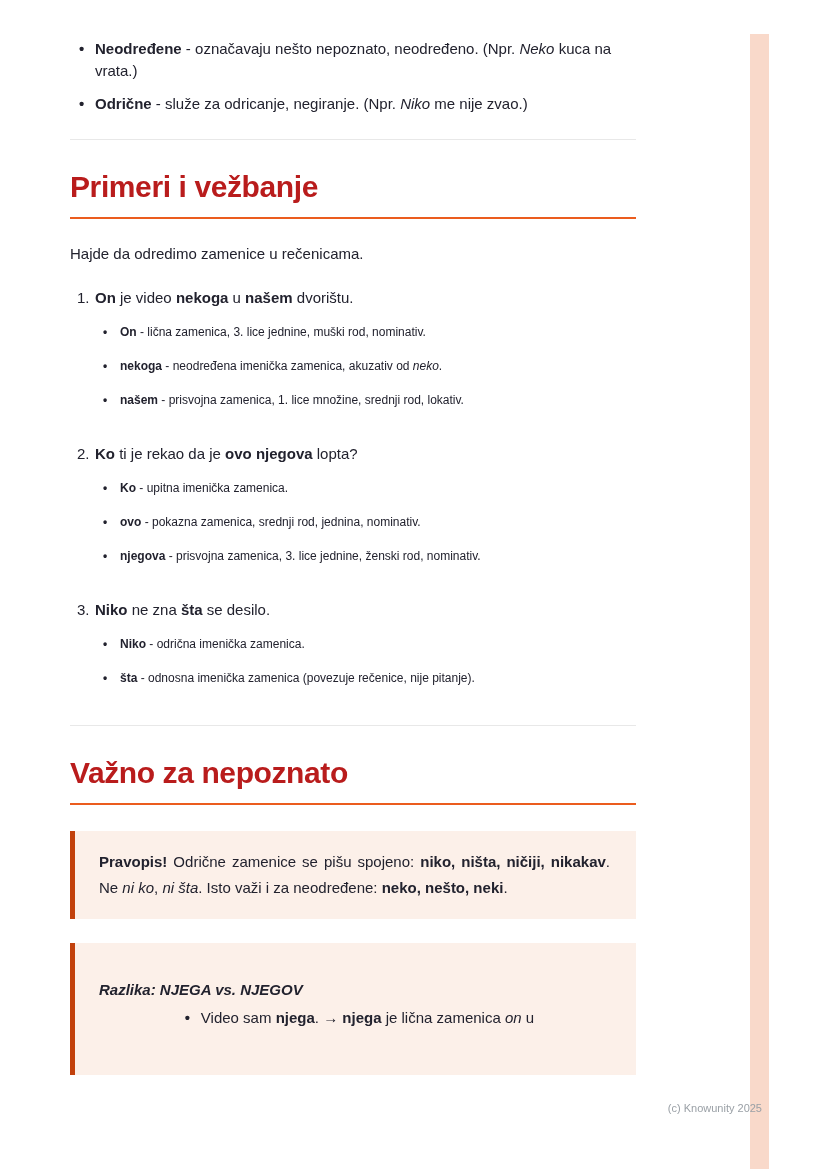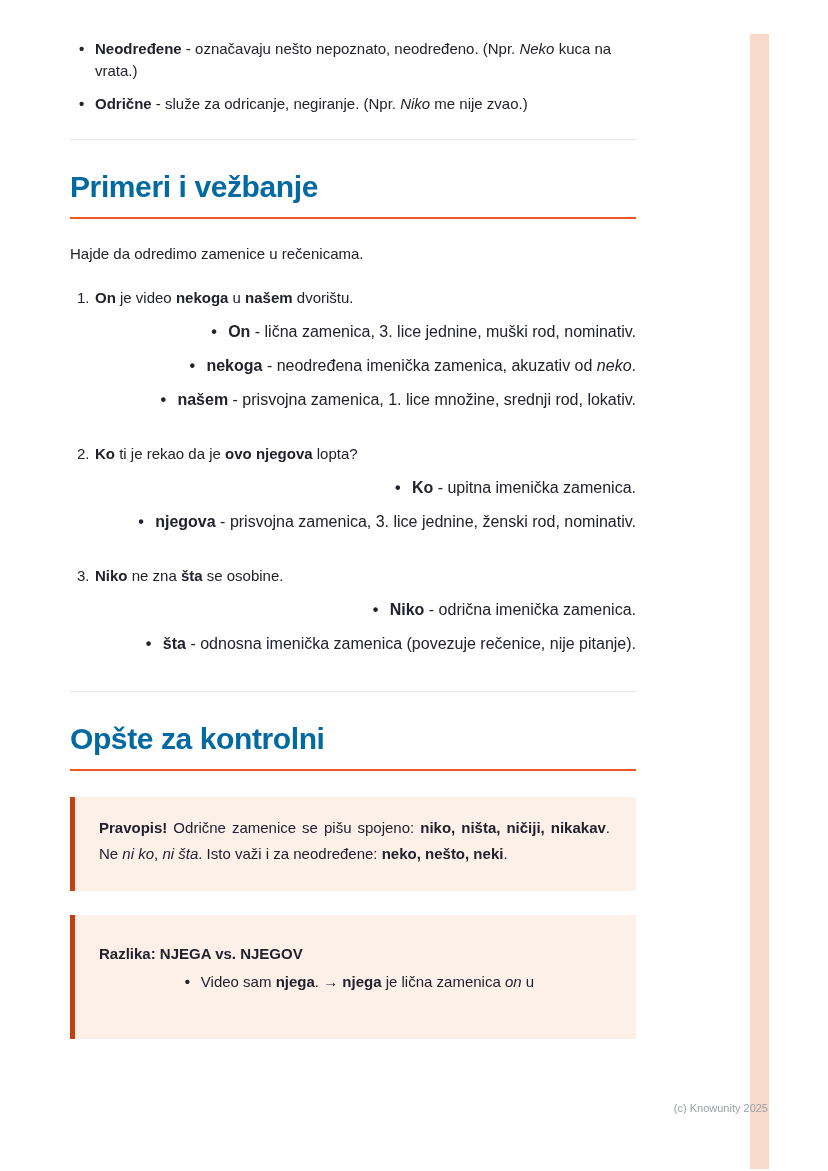--- a/index.html
+++ b/index.html
@@ -30,49 +30,49 @@
   
   .blist { list-style:none; margin:0; padding:0; }
   .blist > li {
     display:flex; font-size:15px; line-height:22px;
     margin-bottom:11px; padding-left:9px;
   }
   .blist > li::before { content:"•"; flex:0 0 16px; font-weight:700; }
   .divider { border:0; border-top:1px solid #e8e8e8; margin:24px 0 0; }
   h1.sec {
     margin:30px 0 0; font-size:30px; line-height:34px;
-    font-weight:700; color:#0369a1; letter-spacing:-0.4px;
+    font-weight:700; color:#b91c1c; letter-spacing:-0.4px;
   }
   .rule { border:0; border-top:2px solid #eb5c1e; margin:13px 0 0; }
   .intro { margin:24px 0 11px; font-size:15px; line-height:22px; }
   
   .example { display:flex; margin-top:20px; font-size:15px; line-height:22px; }
   .example:first-of-type { margin-top:22px; }
   .example .num { flex:0 0 18px; margin-left:7px; }
   .ex-body { flex:1; }
   .points { list-style:none; margin:12px 0 0; padding:0; }
   .points > li {
     display:flex; padding-left:8px; margin-bottom:12px;
-    font-size:16px; line-height:22px;justify-content:flex-end;
+    font-size:12px; line-height:22px;
   }
   .points > li::before { content:"•"; flex:0 0 17px; font-weight:700; }
   
   .callout {
     margin-top:26px; background:#fcf0e9;
     border-left:5px solid #c2410c;
-    padding:18px 26px 24px 24px;
+    padding:18px 26px 18px 24px;
     font-size:15px; line-height:26px;
   }
   .callout .jtext { margin:0; text-align:justify; }
   .callout2 { margin-top:24px; padding-bottom:44px; }
-  .c2-title { margin:8px 0 2px; font-weight:700; }
+  .c2-title { margin:16px 0 2px; font-weight:700;font-style:italic; }
   .c2-bullet { display:flex; padding-left:10px;justify-content:center; }
   .c2-bullet::before { content:"•"; flex:0 0 16px; font-weight:700; }
   .footer {
-    position:absolute; top:1102px; right:60px;
+    position:absolute; top:1102px; right:66px;
     font-size:11px; color:#9aa0a6; z-index:2;
   }
 </style>
 </head>
 <body>
 
 <div class="page">
   <div class="stripe"></div>
 
   <div class="content">
@@ -113,44 +113,47 @@
 
     <div class="example">
       <span class="num">2.</span>
       <div class="ex-body">
         <div class="sentence"><span style="font-weight: 700;">Ko</span><span> ti je rekao da je </span><span style="font-weight: 700;">ovo njegova</span><span> lopta?</span></div>
         <ul class="points">
           <li>
             <span><span style="font-weight: 700;">Ko</span><span> - upitna imenička zamenica.</span></span>
           </li>
           <li>
+            <span><span style="font-weight: 700;">ovo</span><span> - pokazna zamenica, srednji rod, jednina, nominativ.</span></span>
+          </li>
+          <li>
             <span><span style="font-weight: 700;">njegova</span><span> - prisvojna zamenica, 3. lice jednine, ženski rod, nominativ.</span></span>
           </li>
         </ul>
       </div>
     </div>
 
     <div class="example">
       <span class="num">3.</span>
       <div class="ex-body">
-        <div class="sentence"><span style="font-weight: 700;">Niko</span><span> ne zna </span><span style="font-weight: 700;">šta</span><span> se osobine.</span></div>
+        <div class="sentence"><span style="font-weight: 700;">Niko</span><span> ne zna </span><span style="font-weight: 700;">šta</span><span> se desilo.</span></div>
         <ul class="points">
           <li>
             <span><span style="font-weight: 700;">Niko</span><span> - odrična imenička zamenica.</span></span>
           </li>
           <li>
             <span><span style="font-weight: 700;">šta</span><span> - odnosna imenička zamenica (povezuje rečenice, nije pitanje).</span></span>
           </li>
         </ul>
       </div>
     </div>
 
     <hr class="divider">
 
-    <h1 class="sec">Opšte za kontrolni</h1>
+    <h1 class="sec">Važno za nepoznato</h1>
     <hr class="rule">
 
     <div class="callout">
       <p class="jtext"><span style="font-weight: 700;">Pravopis!</span><span> Odrične zamenice se pišu spojeno: </span><span style="font-weight: 700;">niko, ništa, ničiji, nikakav</span><span>. Ne </span><span style="font-style: italic;">ni ko</span><span>, </span><span style="font-style: italic;">ni šta</span><span>. Isto važi i za neodređene: </span><span style="font-weight: 700;">neko, nešto, neki</span><span>.</span></p>
     </div>
 
     <div class="callout callout2">
       <p class="c2-title">Razlika: NJEGA vs. NJEGOV</p>
       <div class="c2-bullet">
         <span><span>Video sam </span><span style="font-weight: 700;">njega</span><span>. → </span><span style="font-weight: 700;">njega</span><span> je lična zamenica </span><span style="font-style: italic;">on</span><span> u</span><br></span>

